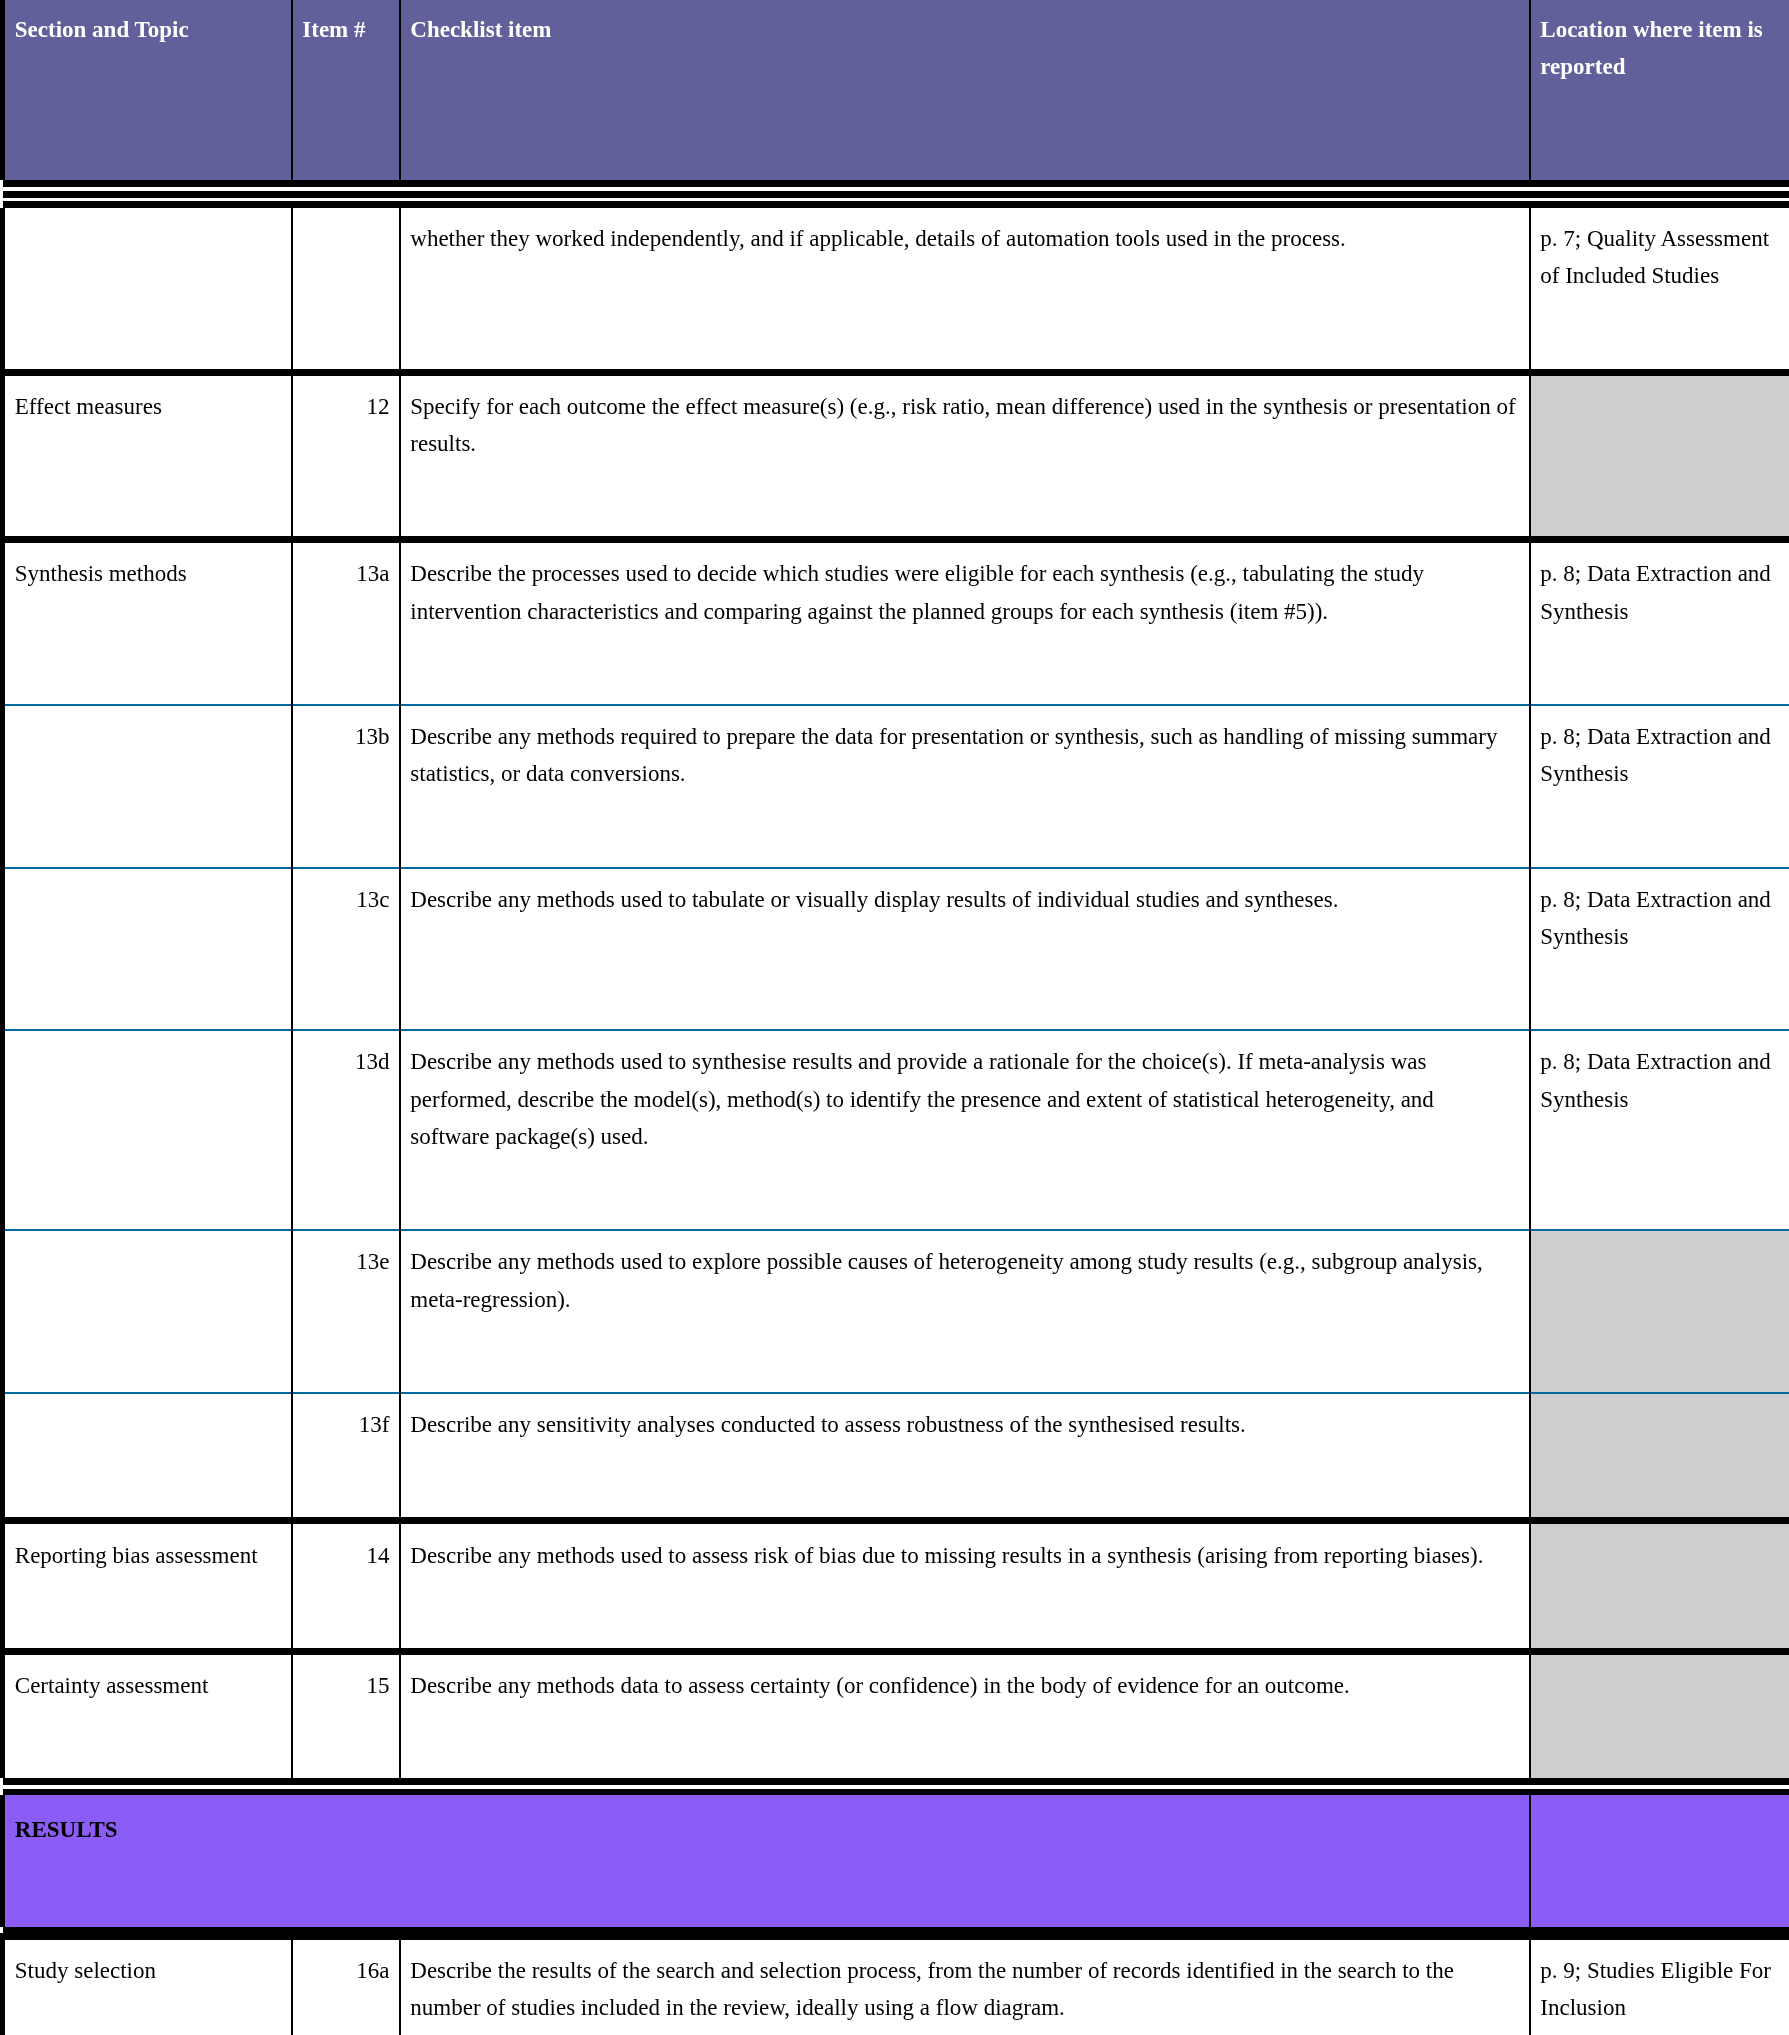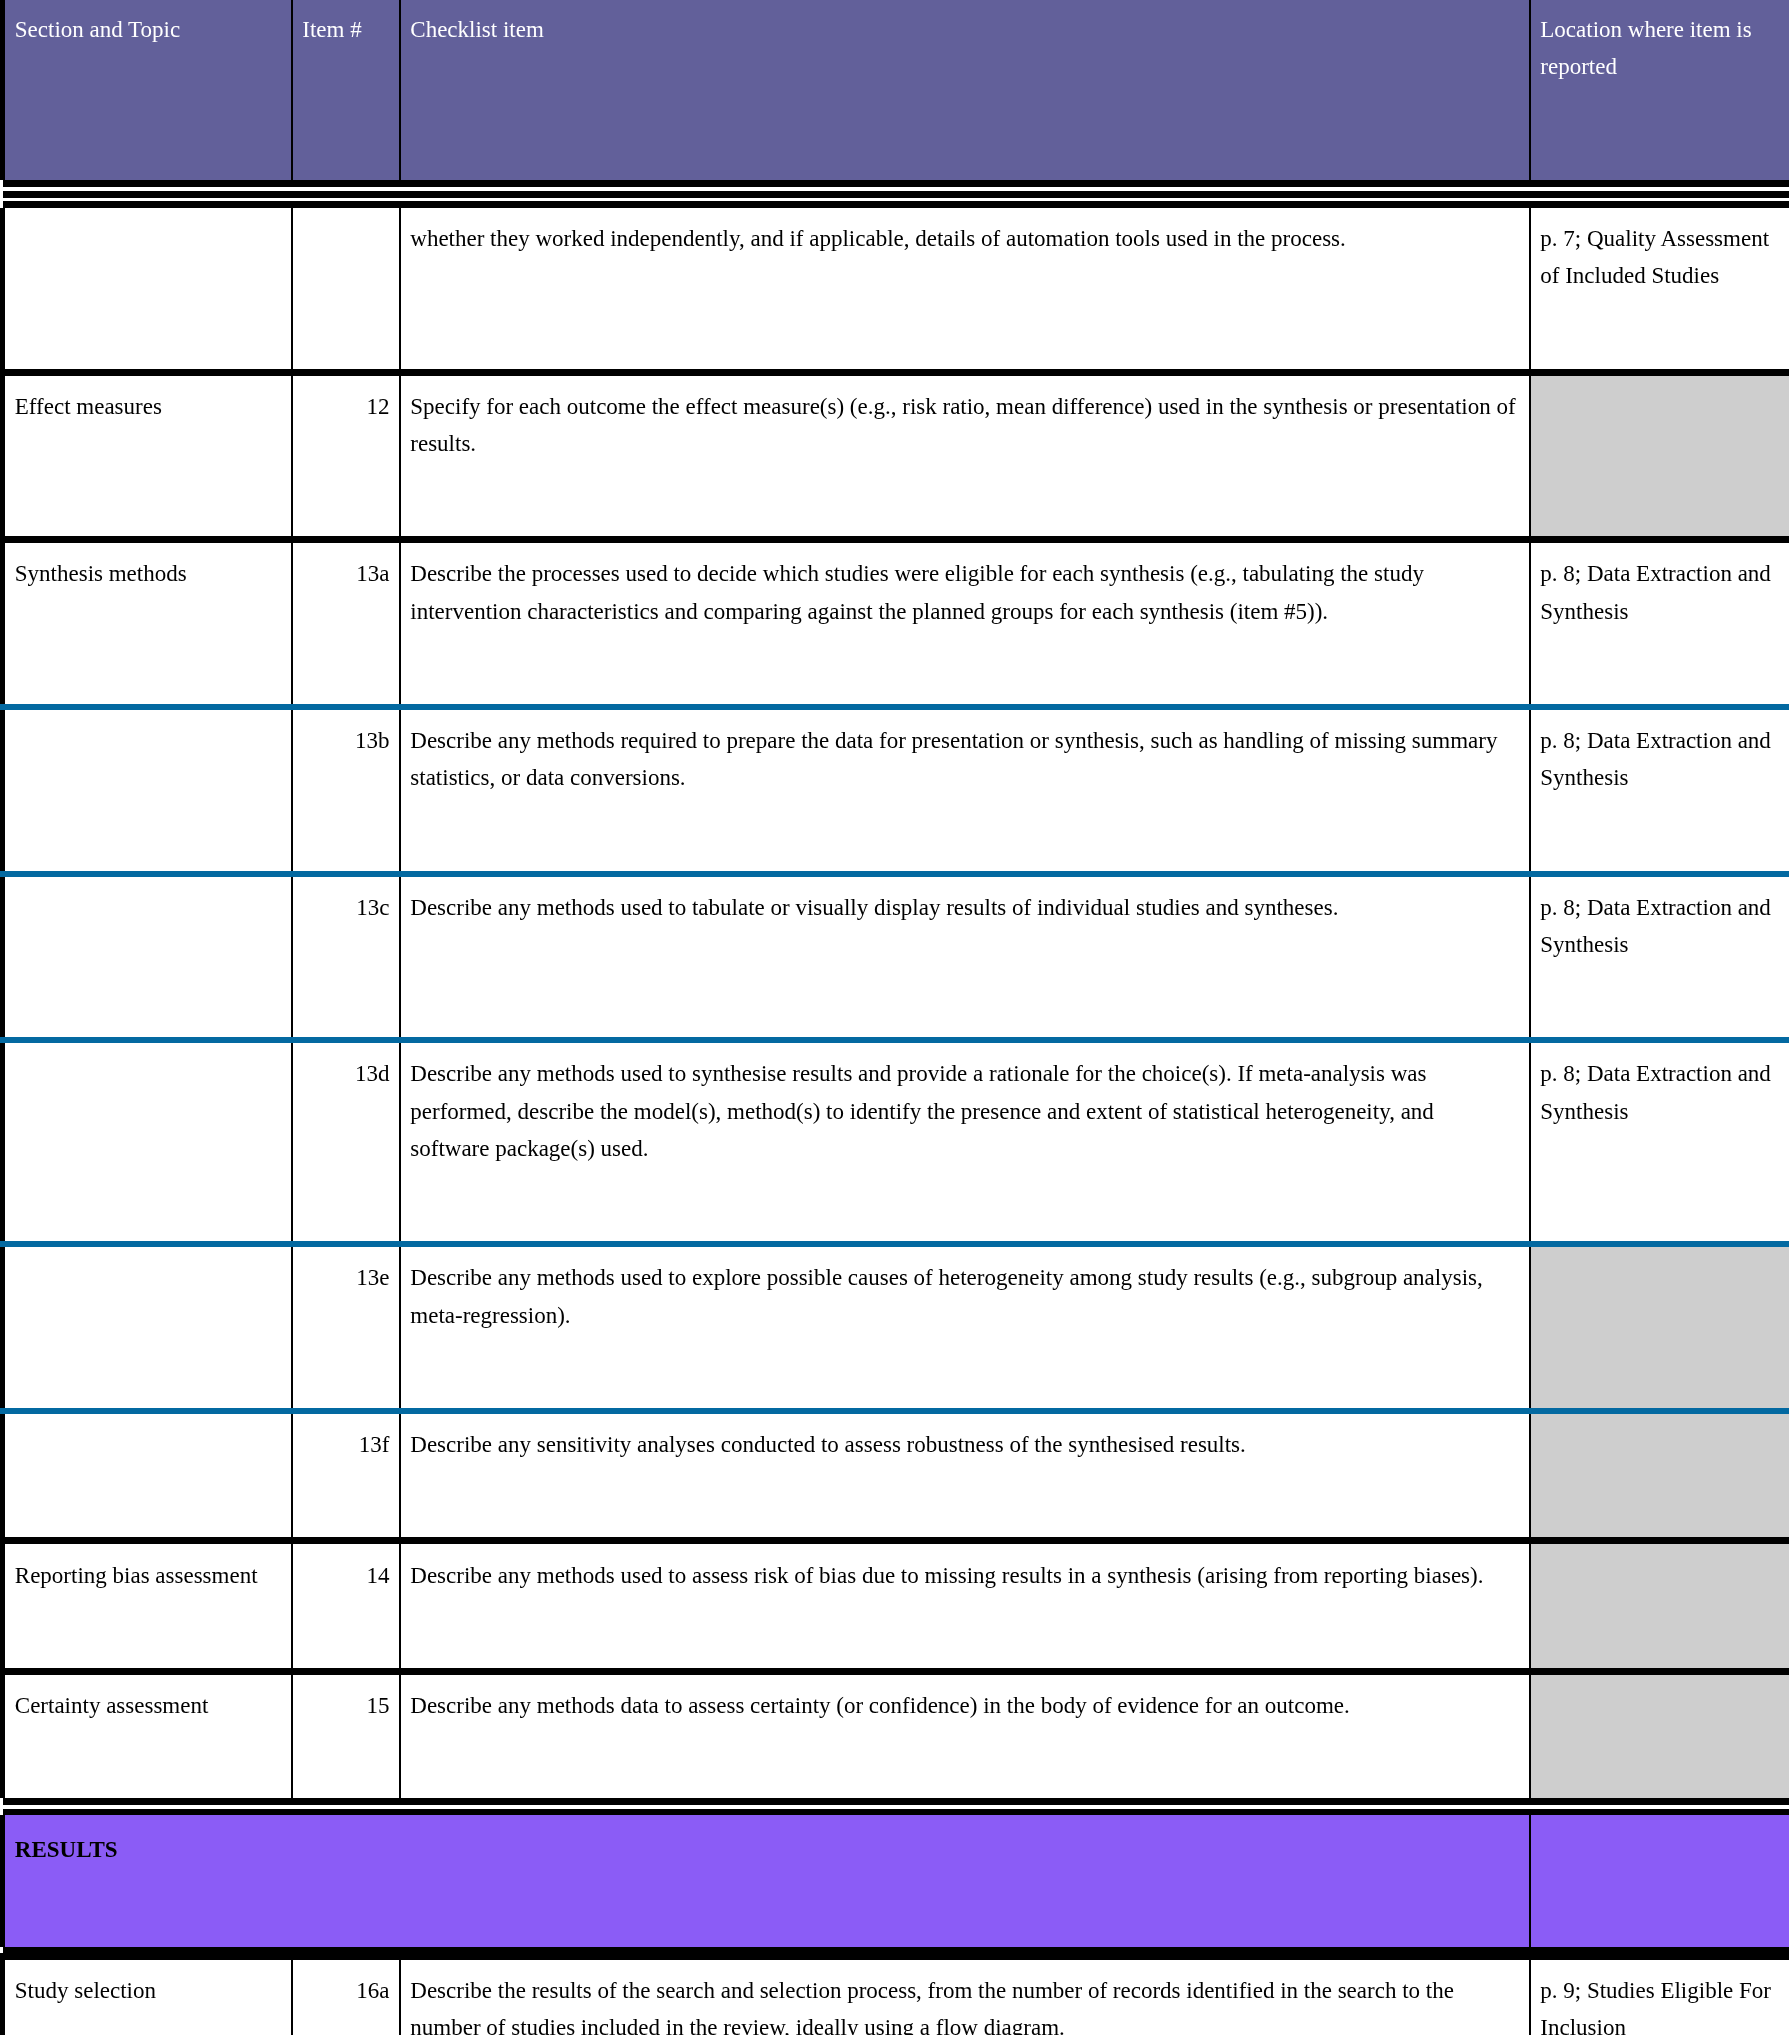--- a/index.html
+++ b/index.html
@@ -45,21 +45,21 @@
     padding: 0;
     height: 3.7px;
     border: 0;
     background: #ffffff;
   }
 
   
   thead th {
     background: #62609a;
     color: #ffffff;
-    font-weight: normal;
+    font-weight: bold;
     text-align: left;
     vertical-align: top;
     padding: 10.6px 10.6px 10.6px 9.8px;
     border-left: 2.8px solid #000000;
     border-right: 2.8px solid #000000;
     border-top: 0;
     border-bottom: 0;
     font-size: 23px;
     line-height: 1.62;
     height: 159px;
@@ -87,21 +87,21 @@
     border-bottom: 0;
     background: #ffffff;
   }
   tbody td.first { border-left: 5.7px solid #000000; }
   tbody td.last  { border-right: 5.7px solid #000000; }
 
   tbody td.item { text-align: right; padding-right: 9px; }
   tbody td.gray { background: #cecece; }
 
   
-  tr.thin > td { border-top: 6px solid #0369a1; }
+  tr.thin > td { border-top: 2px solid #0369a1; }
   
   tr.thick > td { border-top: 7px solid #000000; }
 
   
   tr.plain > td { border-top: 0; }
 
   
   tr.band td {
     background: #8b5cf6;
     font-weight: bold;

